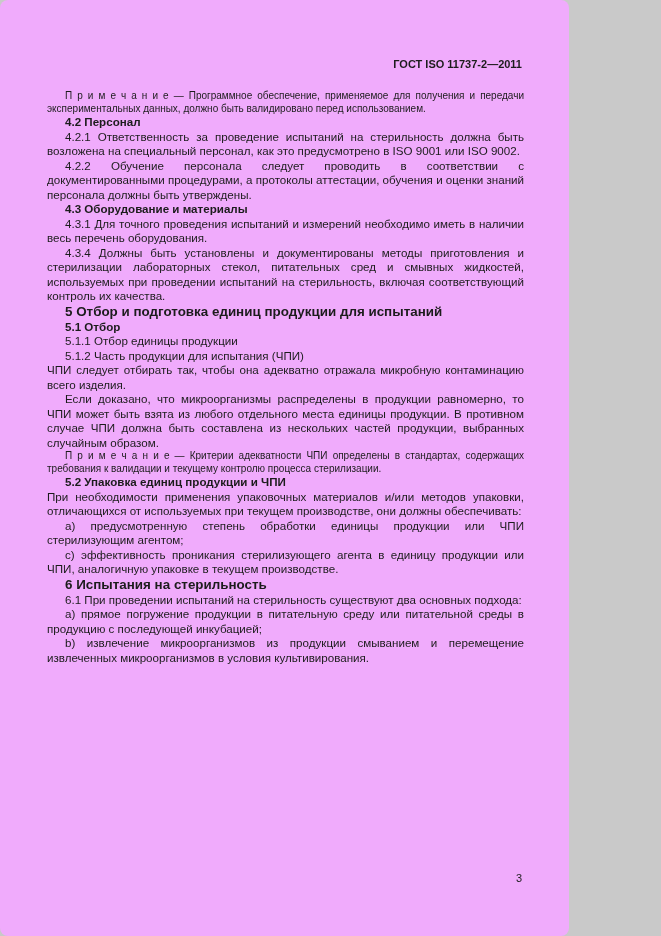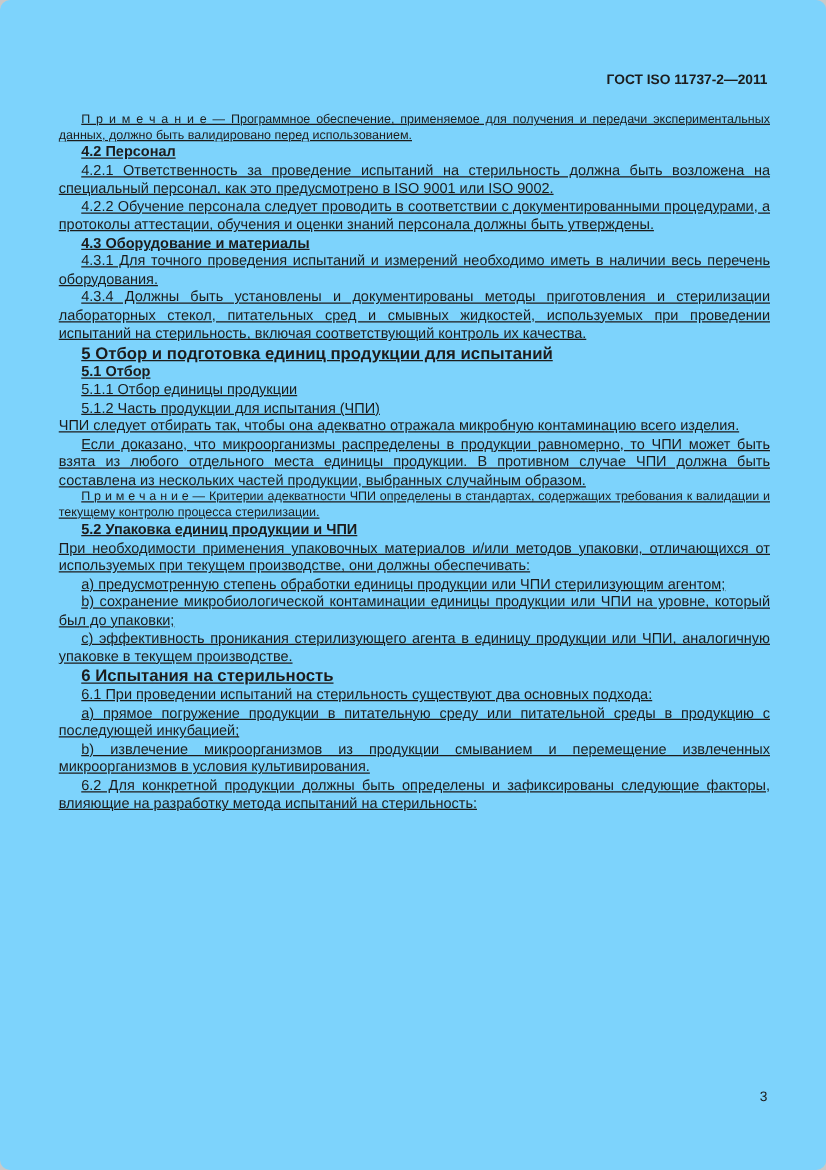--- a/index.html
+++ b/index.html
@@ -3,43 +3,43 @@
 <meta charset="utf-8">
 <style>
   * { margin:0; padding:0; box-sizing:border-box; }
   html, body {
     width:661px; height:936px;
     background:#c9c9c9;
     font-family:"Liberation Sans", sans-serif;
   }
   .page {
     position:relative;
-    width:661px; height:936px;
-    background:#7dd3fc;
+    width:569px; height:936px;
+    background:#f0abfc;
     border-radius:8px;
     overflow:hidden;
     color:#1c1c1c;
   }
   .header {
     position:absolute;
     top:58px; left:47px; right:47px;
     text-align:right;
     font-size:11px;
     font-weight:bold;
     color:#1c1c1c;
   }
   .docbody {
     position:absolute;
     top:90px; left:47px; right:45px;
     text-align:justify;
     font-size:11.6px;
     line-height:14.5px;
     color:#1c1c1c;
   }
-  .docbody p { margin:0;text-decoration:underline; }
+  .docbody p { margin:0; }
   .docbody p.ind { text-indent:18px; }
   .note {
     font-size:10px;
     line-height:12.6px;
     margin:1px 0 3px 0;
   }
   .note.ind { text-indent:26px; }
   .sub {
     font-weight:bold;
     margin:1px 0 1px 0;
@@ -77,23 +77,21 @@
       <p class="h1 ind">5 Отбор и подготовка единиц продукции для испытаний</p>
       <p class="sub ind">5.1 Отбор</p>
       <p class="para ind">5.1.1 Отбор единицы продукции</p>
       <p class="para ind">5.1.2 Часть продукции для испытания (ЧПИ)</p>
       <p class="para">ЧПИ следует отбирать так, чтобы она адекватно отражала микробную контаминацию всего изделия.</p>
       <p class="para ind">Если доказано, что микроорганизмы распределены в продукции равномерно, то ЧПИ может быть взята из любого отдельного места единицы продукции. В противном случае ЧПИ должна быть составлена из нескольких частей продукции, выбранных случайным образом.</p>
       <p class="note ind">П р и м е ч а н и е — Критерии адекватности ЧПИ определены в стандартах, содержащих требования к валидации и текущему контролю процесса стерилизации.</p>
       <p class="sub ind">5.2 Упаковка единиц продукции и ЧПИ</p>
       <p class="para">При необходимости применения упаковочных материалов и/или методов упаковки, отличающихся от используемых при текущем производстве, они должны обеспечивать:</p>
       <p class="list ind">a) предусмотренную степень обработки единицы продукции или ЧПИ стерилизующим агентом;</p>
-      <p class="list ind">b) сохранение микробиологической контаминации единицы продукции или ЧПИ на уровне, который был до упаковки;</p>
       <p class="list ind">c) эффективность проникания стерилизующего агента в единицу продукции или ЧПИ, аналогичную упаковке в текущем производстве.</p>
       <p class="h1 ind">6 Испытания на стерильность</p>
       <p class="para ind">6.1 При проведении испытаний на стерильность существуют два основных подхода:</p>
       <p class="list ind">a) прямое погружение продукции в питательную среду или питательной среды в продукцию с последующей инкубацией;</p>
       <p class="list ind">b) извлечение микроорганизмов из продукции смыванием и перемещение извлеченных микроорганизмов в условия культивирования.</p>
-      <p class="para ind">6.2 Для конкретной продукции должны быть определены и зафиксированы следующие факторы, влияющие на разработку метода испытаний на стерильность:</p>
     </div>
 
   <div class="footer">3</div>
 </div>
 
 </body></html>

